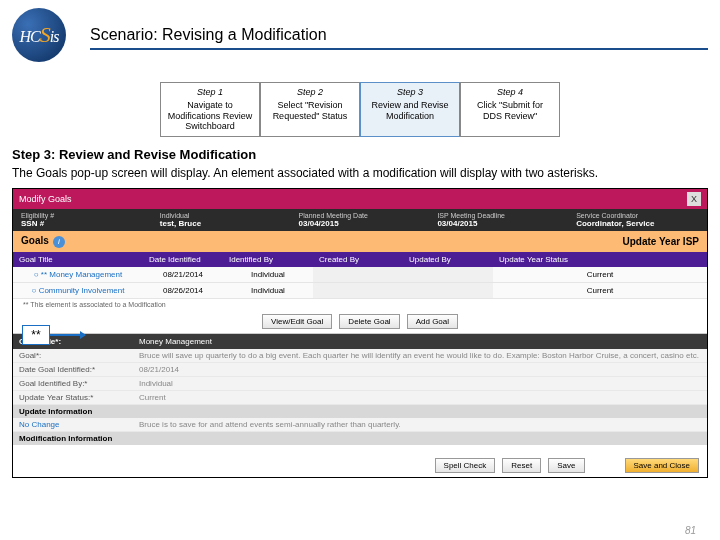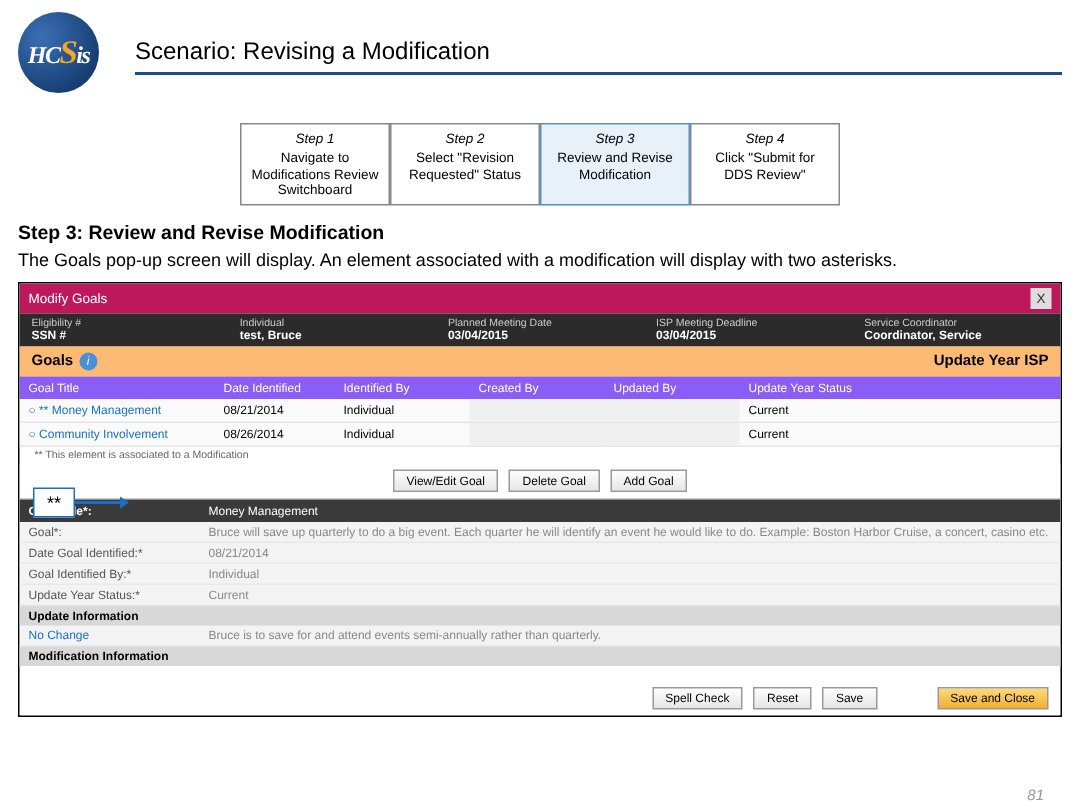--- a/index.html
+++ b/index.html
@@ -1,19 +1,19 @@
 <!DOCTYPE html>
 <html><head>
 <meta charset="utf-8">
 <style>
   * { box-sizing: border-box; margin: 0; padding: 0; }
   body { font-family: Arial, sans-serif; width: 720px; height: 540px; background: #fff; position: relative; font-size: 11px; color: #000; }
   
   .header { display: flex; align-items: center; padding: 8px 12px 0 12px; }
-  .logo { width: 60px; height: 60px; position: relative; font-weight: bold; }
+  .logo { width: 60px; height: 60px; position: relative; }
   .logo-circle { width: 54px; height: 54px; border-radius: 50%; background: radial-gradient(ellipse at 30% 30%, #3a6fb5, #0b2d5c); display: flex; align-items: center; justify-content: center; font-family: Georgia, serif; font-style: italic; }
   .logo-text { color: #fff; font-size: 16px; letter-spacing: -1px; }
   .logo-text .S { color: #f5a623; font-size: 22px; }
   .title { font-size: 16px; font-weight: 400; color: #000; margin-left: 18px; flex: 1; border-bottom: 2px solid #1a4d8c; padding-bottom: 4px; }
   
   .steps { display: flex; justify-content: center; gap: 0; margin: 14px 0 10px 0; }
   .step { border: 1px solid #888; width: 100px; padding: 4px 6px; text-align: center; font-size: 9px; line-height: 1.2; }
   .step.active { background: #e8f0f8; border-color: #5a8fc8; }
   .step-num { font-style: italic; display: block; margin-bottom: 2px; }
   
@@ -26,26 +26,26 @@
   .close-x { background: #ddd; color: #333; width: 14px; height: 14px; text-align: center; line-height: 14px; font-size: 9px; }
   
   .topbar { background: #2b2b2b; color: #fff; display: flex; font-size: 8px; }
   .topbar > div { padding: 3px 8px; flex: 1; }
   .topbar .label { color: #ccc; font-size: 7px; display: block; }
   .topbar .val { font-weight: bold; }
   
   .goals-header { background: #fdba74; padding: 4px 8px; display: flex; justify-content: space-between; align-items: center; font-size: 10px; }
   .info-icon { display: inline-block; width: 12px; height: 12px; border-radius: 50%; background: #4a90d9; color: #fff; text-align: center; line-height: 12px; font-size: 8px; font-style: italic; margin-left: 4px; }
   
-  .table-head { background: #8b5cf6; color: #fff; display: flex; font-size: 8px; }
+  .table-head { background: #4c1d95; color: #fff; display: flex; font-size: 8px; }
   .table-head > div { padding: 3px 6px; }
   .col1 { width: 130px; } .col2 { width: 80px; } .col3 { width: 90px; } .col4 { width: 90px; } .col5 { width: 90px; } .col6 { flex: 1; }
   
   .table-row { display: flex; font-size: 8px; border-bottom: 1px solid #e5e5e5; background: #fafafa; }
-  .table-row > div { padding: 3px 6px; }
+  .table-row > div { padding: 3px 6px; text-align: center; }
   .table-row .blur { background: #f0f0f0; color: transparent; }
   
   .assoc-note { font-size: 7px; color: #666; padding: 2px 10px; }
   
   .btn-row { text-align: center; padding: 4px 0; background: #fff; }
   .btn { font-size: 8px; padding: 2px 8px; border: 1px solid #999; background: linear-gradient(#fefefe, #e5e5e5); margin: 0 2px; }
   
   .detail { background: #f3f3f3; border-top: 1px solid #ccc; font-size: 8px; }
   .detail-head { background: #3a3a3a; color: #fff; display: flex; padding: 3px 6px; }
   .detail-head > div:first-child { width: 120px; font-weight: bold; }

